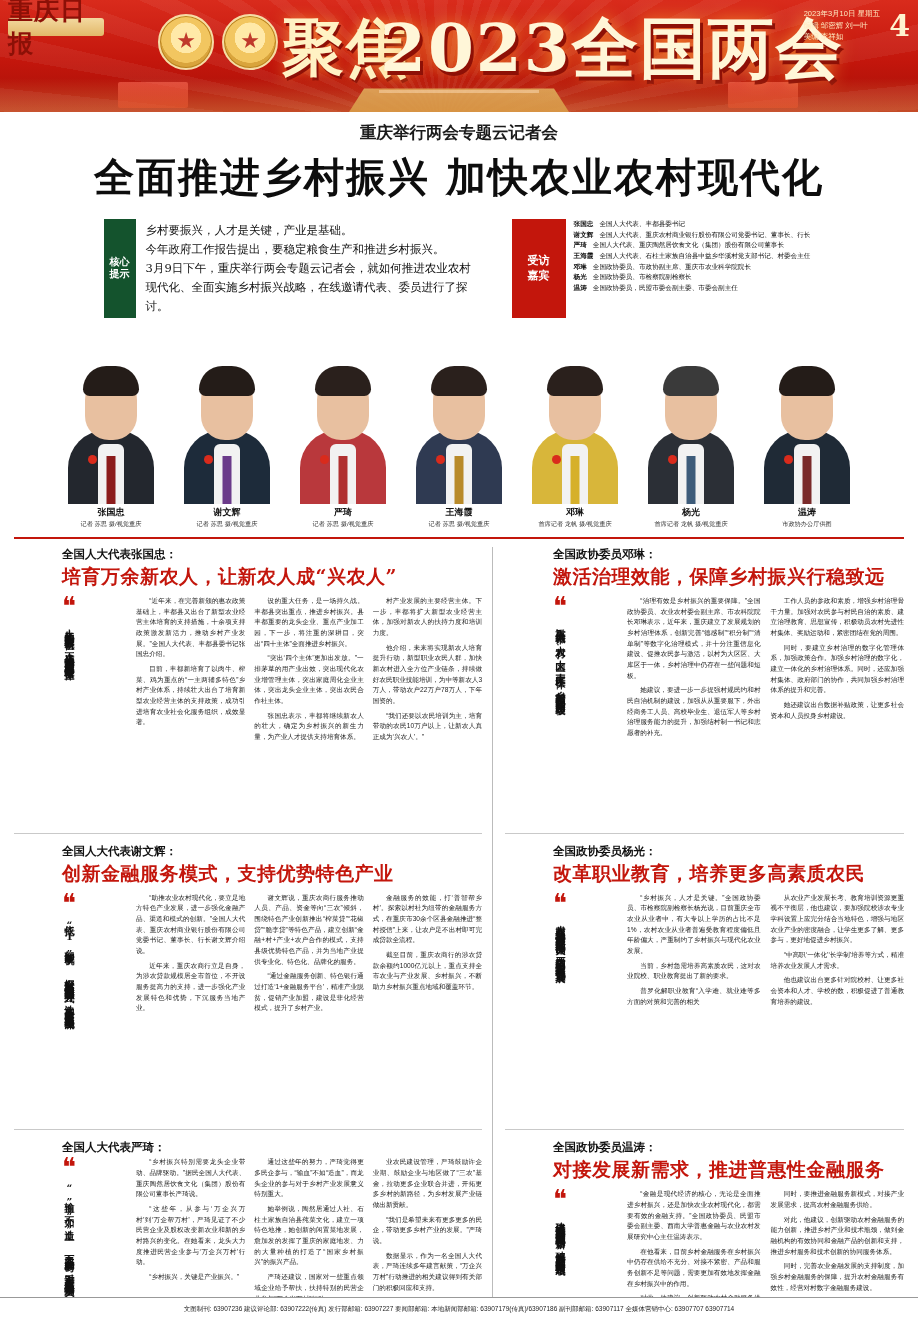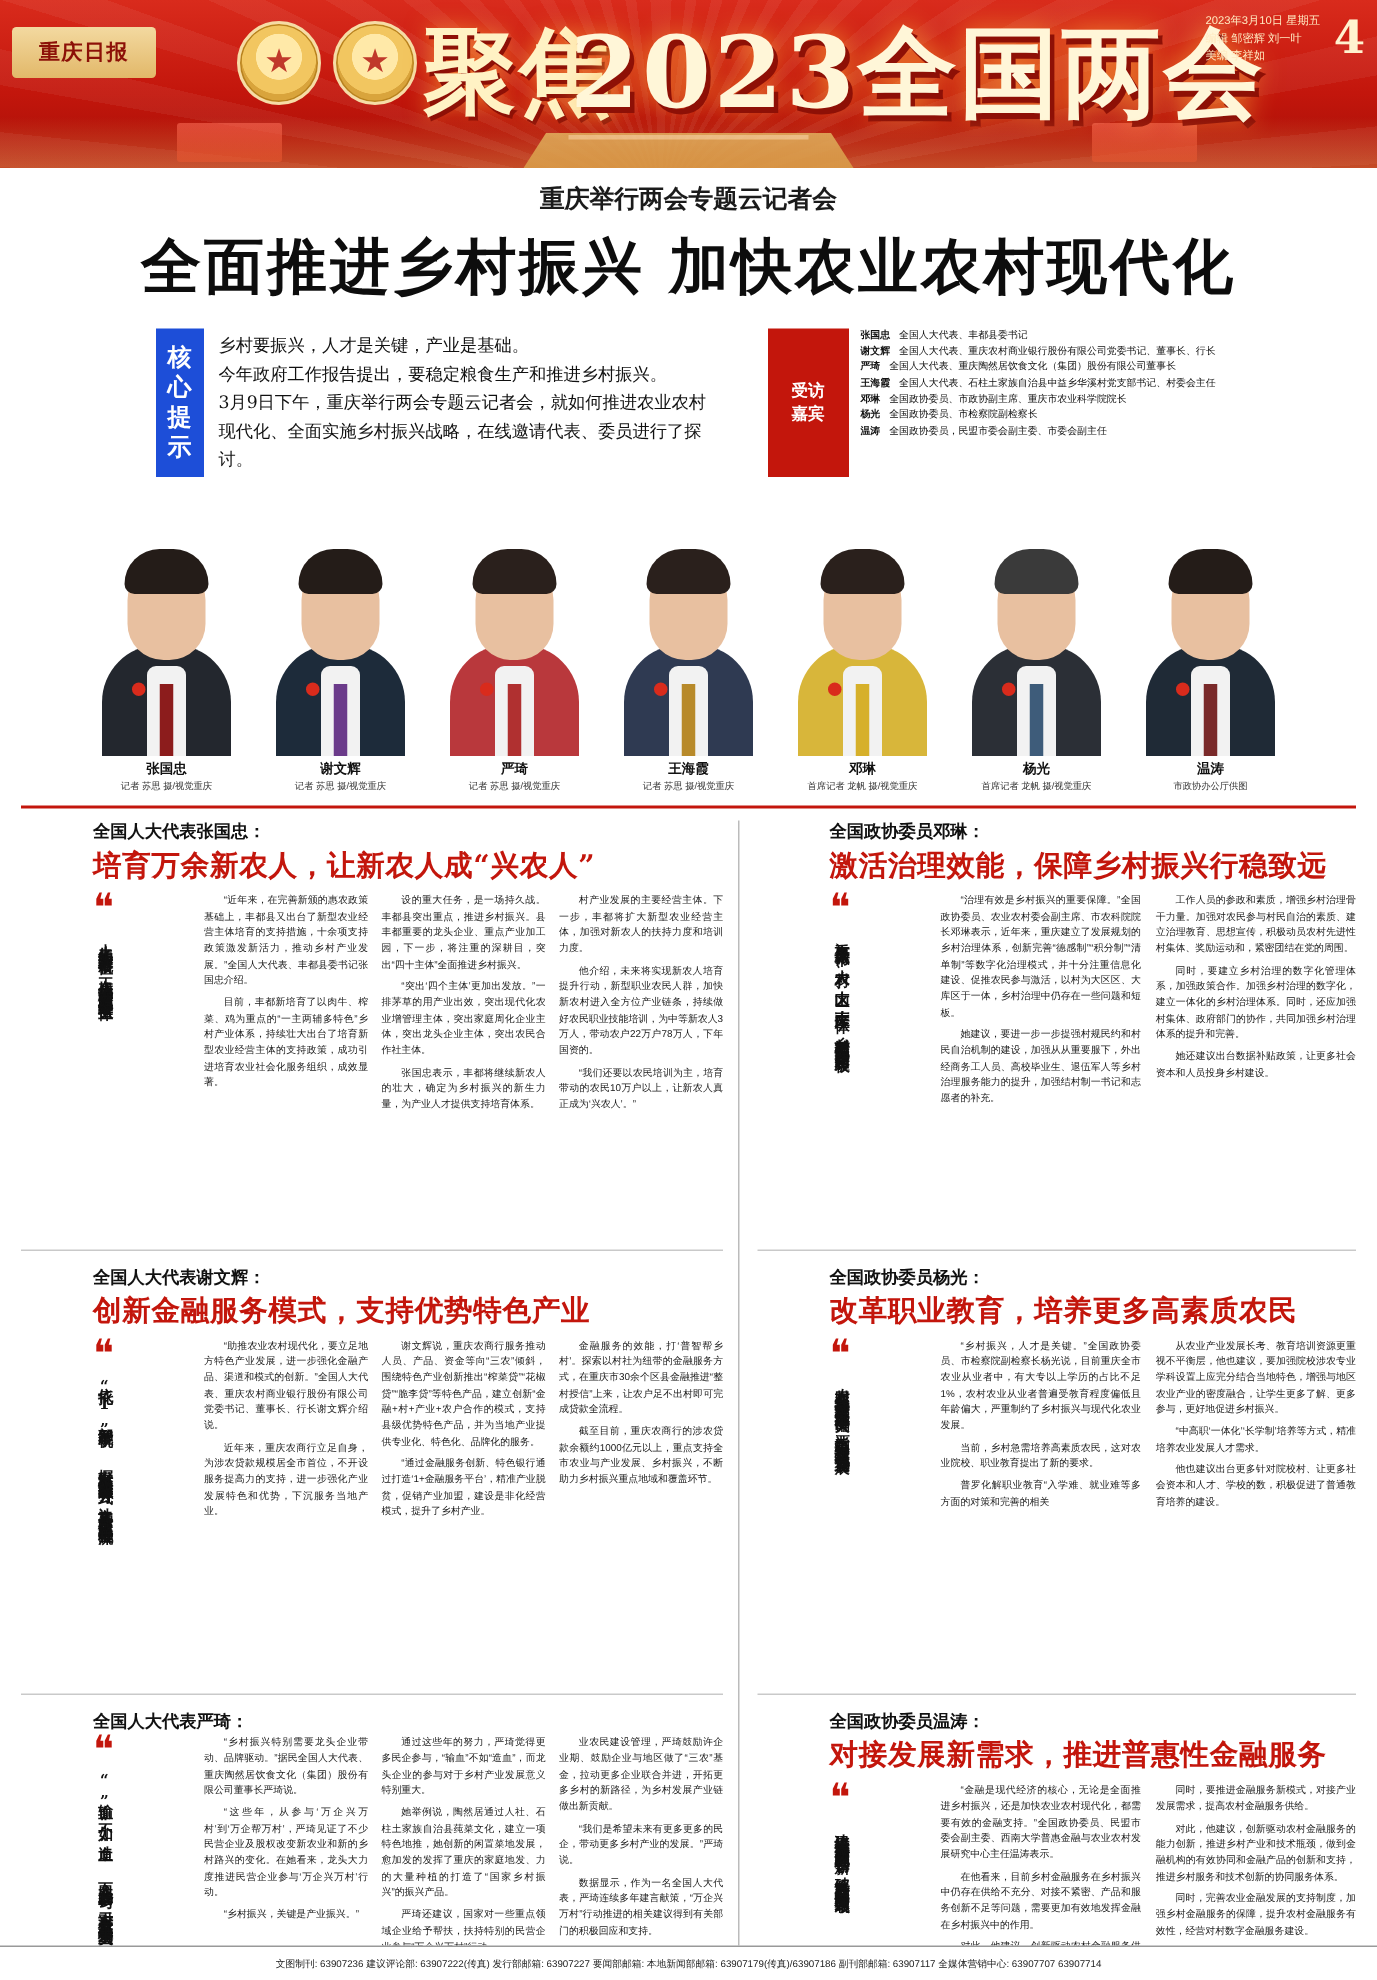--- a/index.html
+++ b/index.html
@@ -4,22 +4,22 @@
 <style>
   html,body{margin:0;padding:0;background:#e9e9e9;}
   body{font-family:"Liberation Sans","DejaVu Sans",sans-serif;}
   .page{width:918px;height:1320px;position:relative;background:#fff;overflow:hidden;}
 
   
   .masthead{position:relative;height:112px;background:linear-gradient(180deg,#d92b1c 0%,#c3160c 55%,#a50f07 100%);overflow:hidden;}
   .masthead:after{content:"";position:absolute;left:0;right:0;bottom:0;height:34px;background:linear-gradient(180deg,rgba(255,200,120,0),rgba(255,190,100,.35));}
   .mh-rays{position:absolute;left:0;top:0;width:100%;height:100%;
      background:repeating-conic-gradient(from 0deg at 48% 120%, rgba(255,255,255,.055) 0deg 3deg, rgba(255,255,255,0) 3deg 7deg);}
-  .mh-logo{position:absolute;left:8px;top:18px;width:96px;height:34px;border-radius:3px;
-     background:linear-gradient(180deg,#f3d9a0,#e2b869);color:#8c1007;font-size:14px;font-weight:bold;
+  .mh-logo{position:absolute;left:8px;top:18px;width:96px;height:18px;border-radius:3px;
+     background:linear-gradient(180deg,#f3d9a0,#e2b869);color:#8c1007;font-size:25px;font-weight:bold;
      display:flex;align-items:center;justify-content:center;letter-spacing:1px;font-family:"DejaVu Serif",serif;}
   .emblem{position:absolute;top:14px;width:52px;height:52px;border-radius:50%;
      background:radial-gradient(circle at 50% 42%, #ffe9a8 0 38%, #f2c660 39% 62%, #d9a43c 63% 100%);
      border:2px solid #f6dca6;box-shadow:0 0 0 1px #b8821f inset;}
   .emblem.e1{left:158px;} .emblem.e2{left:222px;}
   .emblem .star{position:absolute;left:50%;top:50%;transform:translate(-50%,-55%);color:#c0392b;font-size:22px;line-height:1;}
   .mh-juji{position:absolute;left:282px;top:6px;font-size:62px;font-weight:bold;color:#fff2c4;
      font-family:"DejaVu Serif",serif;text-shadow:2px 3px 0 #8e1006,0 0 14px rgba(255,170,60,.7);letter-spacing:2px;}
   .mh-title{position:absolute;left:380px;top:4px;font-size:66px;font-weight:bold;font-family:"DejaVu Serif",serif;
      color:#fff6d8;letter-spacing:2px;text-shadow:3px 4px 0 #8e1006, 0 0 18px rgba(255,175,60,.85);}
@@ -33,21 +33,21 @@
   .mh-flag2{position:absolute;right:120px;bottom:4px;width:70px;height:26px;background:linear-gradient(180deg,#ff6d5a,#e02b17);opacity:.55;border-radius:2px;}
 
   
   .headzone{padding:10px 16px 0;}
   .kicker{text-align:center;font-size:16.5px;font-weight:bold;color:#1b1b1b;font-family:"DejaVu Serif",serif;}
   .bigtitle{text-align:center;font-size:40px;font-weight:bold;color:#0d0d0d;font-family:"DejaVu Serif",serif;margin-top:6px;letter-spacing:2px;}
 
   
   .infobar{display:flex;justify-content:center;gap:26px;margin-top:14px;padding:0 40px;}
   .tipbox{display:flex;align-items:stretch;}
-  .tipmark{width:26px;background:#1d4ed8;color:#fff;font-size:16px;line-height:1.25;font-weight:bold;
+  .tipmark{width:26px;background:#14532d;color:#fff;font-size:10px;line-height:1.25;font-weight:bold;
      display:flex;align-items:center;justify-content:center;text-align:center;padding:4px 3px;font-family:"DejaVu Serif",serif;}
   .tiptext{padding:2px 10px;font-size:11.5px;line-height:1.65;color:#111;max-width:330px;font-family:"DejaVu Serif",serif;}
   .guestmark{width:26px;background:#c3160c;color:#fff;font-size:11px;font-weight:bold;display:flex;align-items:center;justify-content:center;text-align:center;padding:4px 14px;font-family:"DejaVu Serif",serif;}
   .guestlist{padding:0 4px 0 8px;font-size:6.6px;line-height:1.62;color:#111;}
   .guestlist .g{display:flex;gap:6px;}
   .guestlist .gn{font-weight:bold;white-space:nowrap;}
 
   
   .portraits{display:flex;justify-content:center;gap:6px;margin-top:6px;padding:0 18px;}
   .pcard{width:110px;text-align:center;}

